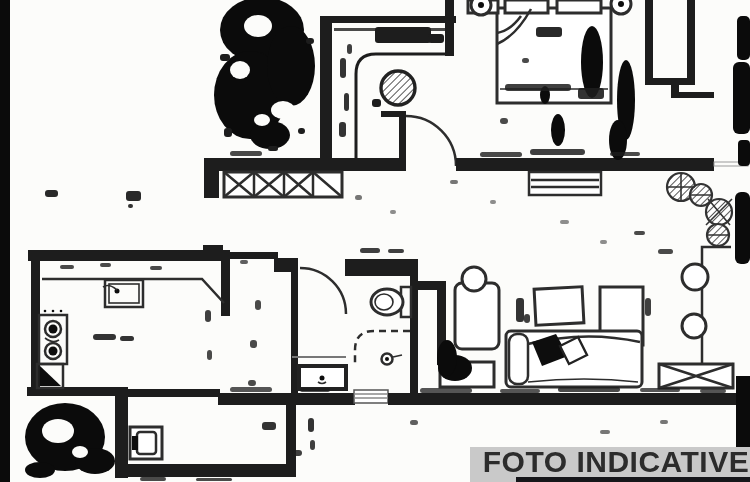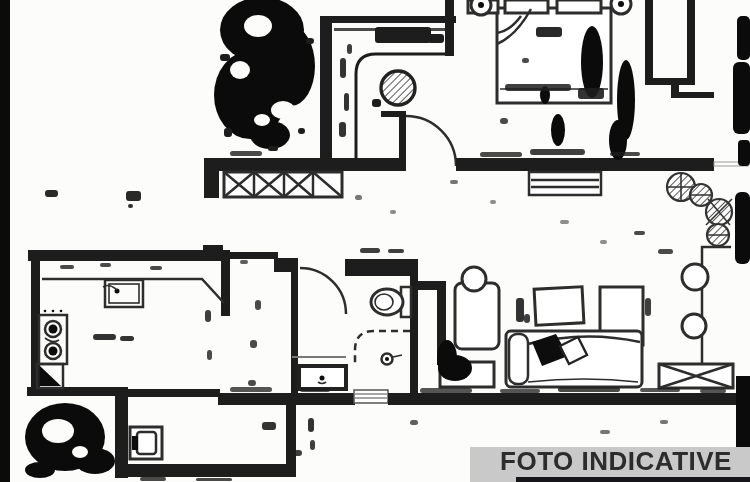--- a/index.html
+++ b/index.html
@@ -8,21 +8,21 @@
   svg{position:absolute;left:0;top:0;}
   .w{fill:var(--ink,#1d1d1d);}                 
   .s{stroke:var(--ink,#1d1d1d);fill:none;}     
   .f{stroke:#2d2d2d;fill:#fff;stroke-width:3;} 
   .fn{stroke:#2d2d2d;fill:none;stroke-width:2.5;}
   .thin{stroke:#2d2d2d;fill:none;stroke-width:1.6;}
   .dk{fill:#0d0d0d;}
   .gray{stroke:#9a9a9a;fill:none;}
   #banner{position:absolute;left:470px;top:447px;width:280px;height:35px;
           background:var(--banner_bg,#c9c9c9);display:flex;align-items:center;justify-content:center;}
-  #banner span{font-weight:700;font-size:26px;letter-spacing:.5px;color:var(--banner_text,#2c2c2c);
+  #banner span{font-weight:700;font-size:30px;letter-spacing:.5px;color:var(--banner_text,#2c2c2c);
                transform:translate(6px,-3px);}
   #bottomstrip{position:absolute;left:516px;top:477px;width:234px;height:5px;background:var(--bottom_strip,#16161a);}
 </style>
 </head>
 <body>
 
 <div id="stage">
 
 <svg id="plan-svg" width="750" height="482" viewBox="0 0 750 482">
   <defs>

